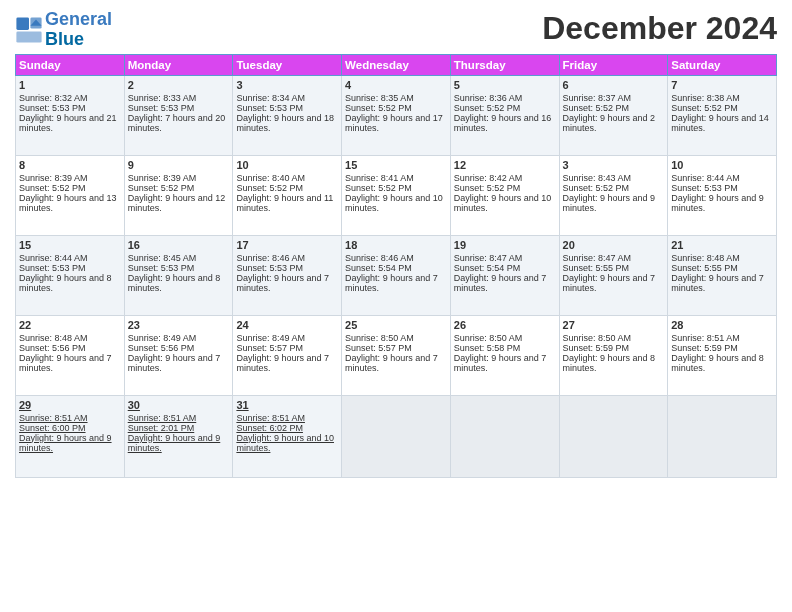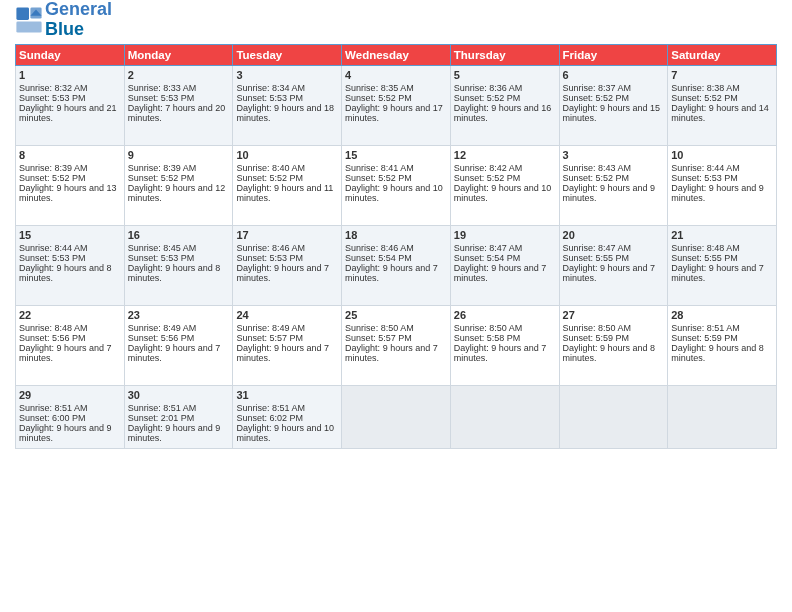--- a/index.html
+++ b/index.html
@@ -6,21 +6,21 @@
     body {
       width: 792px;
       height: 612px;
       font-family: Arial, sans-serif;
       background: #fff;
       overflow: hidden;
     }
     .page {
       width: 792px;
       height: 612px;
-      padding: 0 15px;
+      padding: 10px 15px;
     }
     .header {
       display: flex;
       align-items: flex-start;
       justify-content: space-between;
       margin-bottom: 4px;
     }
     .logo {
       display: flex;
       align-items: center;
@@ -50,21 +50,21 @@
     .location-title {
       font-size: 14px;
       color: #555;
     }
     table {
       width: 100%;
       border-collapse: collapse;
       table-layout: fixed;
     }
     thead tr {
-      background-color: #ef4444;
+      background-color: #d946ef;
     }
     thead th {
       color: #fff;
       font-size: 11.5px;
       font-weight: bold;
       padding: 4px 3px;
       text-align: left;
       border: 1px solid #5a9ad0;
     }
     tbody tr {
@@ -86,41 +86,43 @@
     .day-num {
       font-size: 11px;
       font-weight: bold;
       display: block;
       margin-bottom: 2px;
     }
     .empty {
       background-color: #e8ecf0;
     }
     .last-row td {
-      height: 63px;
+      height: 82px;
+      text-decoration: underline;
     }
   </style>
 </head>
 <body>
 
 <div class="page">
   <div class="header">
     <div class="logo">
       <svg class="logo-icon" viewBox="0 0 40 40">
         <rect x="2" y="2" width="18" height="18" rx="2" fill="#3a7abf"></rect>
         <rect x="22" y="2" width="16" height="16" rx="2" fill="#3a7abf" opacity="0.7"></rect>
         <polygon points="30,5 38,14 22,14" fill="#3a7abf"></polygon>
         <rect x="2" y="22" width="36" height="16" rx="2" fill="#3a7abf" opacity="0.5"></rect>
       </svg>
       <div class="logo-text">
         <div><span>General</span></div>
         <div><span style="color:#0369a1">Blue</span></div>
       </div>
     </div>
     <div class="title-block">
+      <div class="month-title">December 2024</div>
     </div>
   </div>
 
   <table>
     <thead>
       <tr>
         <th>Sunday</th>
         <th>Monday</th>
         <th>Tuesday</th>
         <th>Wednesday</th>
@@ -129,21 +131,21 @@
         <th>Saturday</th>
       </tr>
     </thead>
     <tbody id="calendar-body">
     <tr>
           <td><span class="day-num">1</span><span>Sunrise: 8:32 AM</span><br><span>Sunset: 5:53 PM</span><br><span>Daylight: 9 hours and 21 minutes.</span></td>
           <td><span class="day-num">2</span><span>Sunrise: 8:33 AM</span><br><span>Sunset: 5:53 PM</span><br><span>Daylight: 7 hours and 20 minutes.</span></td>
           <td><span class="day-num">3</span><span>Sunrise: 8:34 AM</span><br><span>Sunset: 5:53 PM</span><br><span>Daylight: 9 hours and 18 minutes.</span></td>
           <td><span class="day-num">4</span><span>Sunrise: 8:35 AM</span><br><span>Sunset: 5:52 PM</span><br><span>Daylight: 9 hours and 17 minutes.</span></td>
           <td><span class="day-num">5</span><span>Sunrise: 8:36 AM</span><br><span>Sunset: 5:52 PM</span><br><span>Daylight: 9 hours and 16 minutes.</span></td>
-          <td><span class="day-num">6</span><span>Sunrise: 8:37 AM</span><br><span>Sunset: 5:52 PM</span><br><span>Daylight: 9 hours and 15 minutes.</span></td>
+          <td><span class="day-num">6</span><span>Sunrise: 8:37 AM</span><br><span>Sunset: 5:52 PM</span><br><span>Daylight: 9 hours and 2 minutes.</span></td>
           <td><span class="day-num">7</span><span>Sunrise: 8:38 AM</span><br><span>Sunset: 5:52 PM</span><br><span>Daylight: 9 hours and 14 minutes.</span></td>
         </tr>
         <tr>
           <td><span class="day-num">8</span><span>Sunrise: 8:39 AM</span><br><span>Sunset: 5:52 PM</span><br><span>Daylight: 9 hours and 13 minutes.</span></td>
           <td><span class="day-num">9</span><span>Sunrise: 8:39 AM</span><br><span>Sunset: 5:52 PM</span><br><span>Daylight: 9 hours and 12 minutes.</span></td>
           <td><span class="day-num">10</span><span>Sunrise: 8:40 AM</span><br><span>Sunset: 5:52 PM</span><br><span>Daylight: 9 hours and 11 minutes.</span></td>
           <td><span class="day-num">15</span><span>Sunrise: 8:41 AM</span><br><span>Sunset: 5:52 PM</span><br><span>Daylight: 9 hours and 10 minutes.</span></td>
           <td><span class="day-num">12</span><span>Sunrise: 8:42 AM</span><br><span>Sunset: 5:52 PM</span><br><span>Daylight: 9 hours and 10 minutes.</span></td>
           <td><span class="day-num">3</span><span>Sunrise: 8:43 AM</span><br><span>Sunset: 5:52 PM</span><br><span>Daylight: 9 hours and 9 minutes.</span></td>
           <td><span class="day-num">10</span><span>Sunrise: 8:44 AM</span><br><span>Sunset: 5:53 PM</span><br><span>Daylight: 9 hours and 9 minutes.</span></td>

